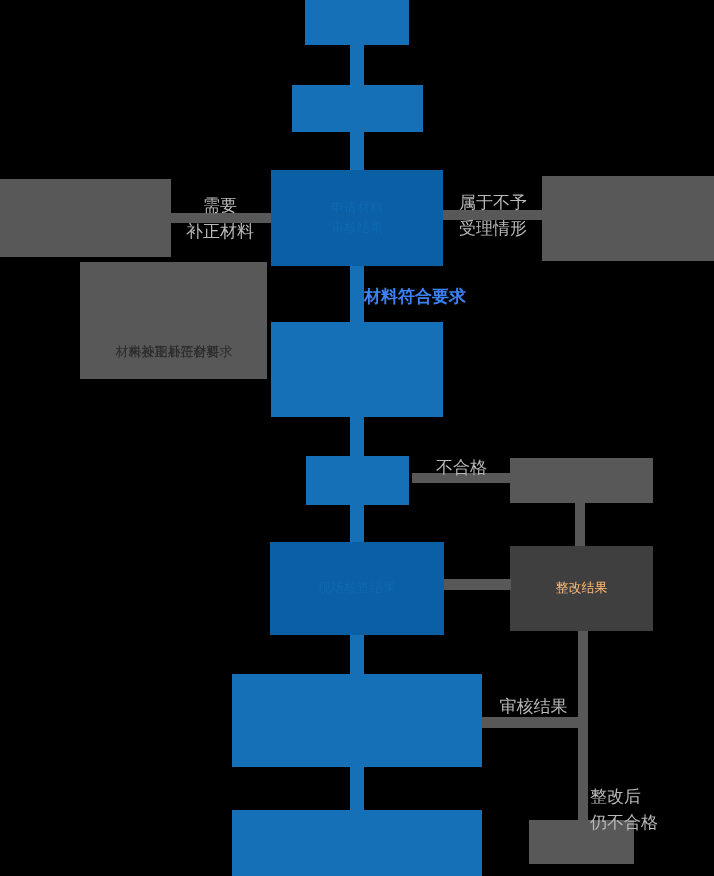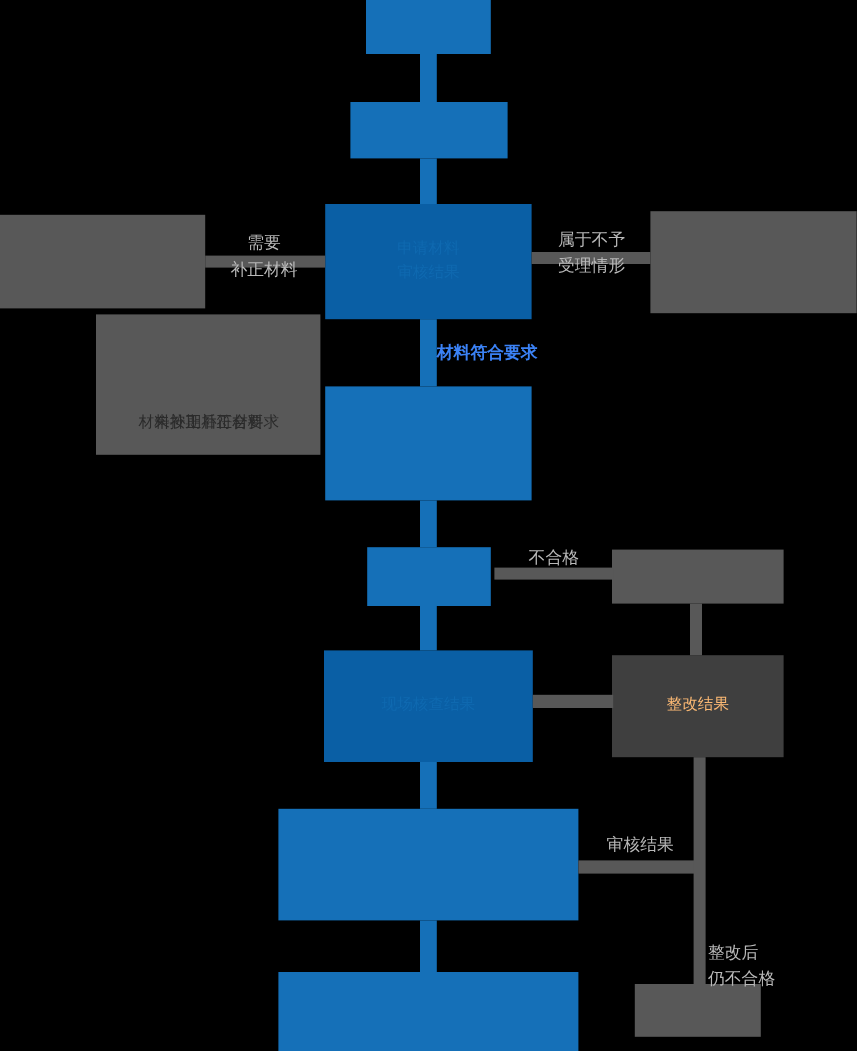--- a/index.html
+++ b/index.html
@@ -22,21 +22,21 @@
   .node.blue-dark{background:#0a5fa5;color:#0f69b0;}
   .node.gray{background:#585858;color:#585858;}
   .node.gray-dark{background:#3f3f3f;color:#fdba74;}
 
   
   .conn{position:absolute;background:#1570b8;}
   .conn.gray{background:#585858;}
 
   
   .elabel{
-    position:absolute;font-size:14px;line-height:1.55;
+    position:absolute;font-size:17px;line-height:1.55;
     white-space:pre-line;text-align:center;
     color:#b9b9b9;
     font-family:Liberation Serif, serif;
   }
   .elabel.blue{color:#3b82f6;font-weight:bold;}
   .elabel.left{text-align:left;}
 
   
   .overlap{position:absolute;}
   .overlap .ln{

